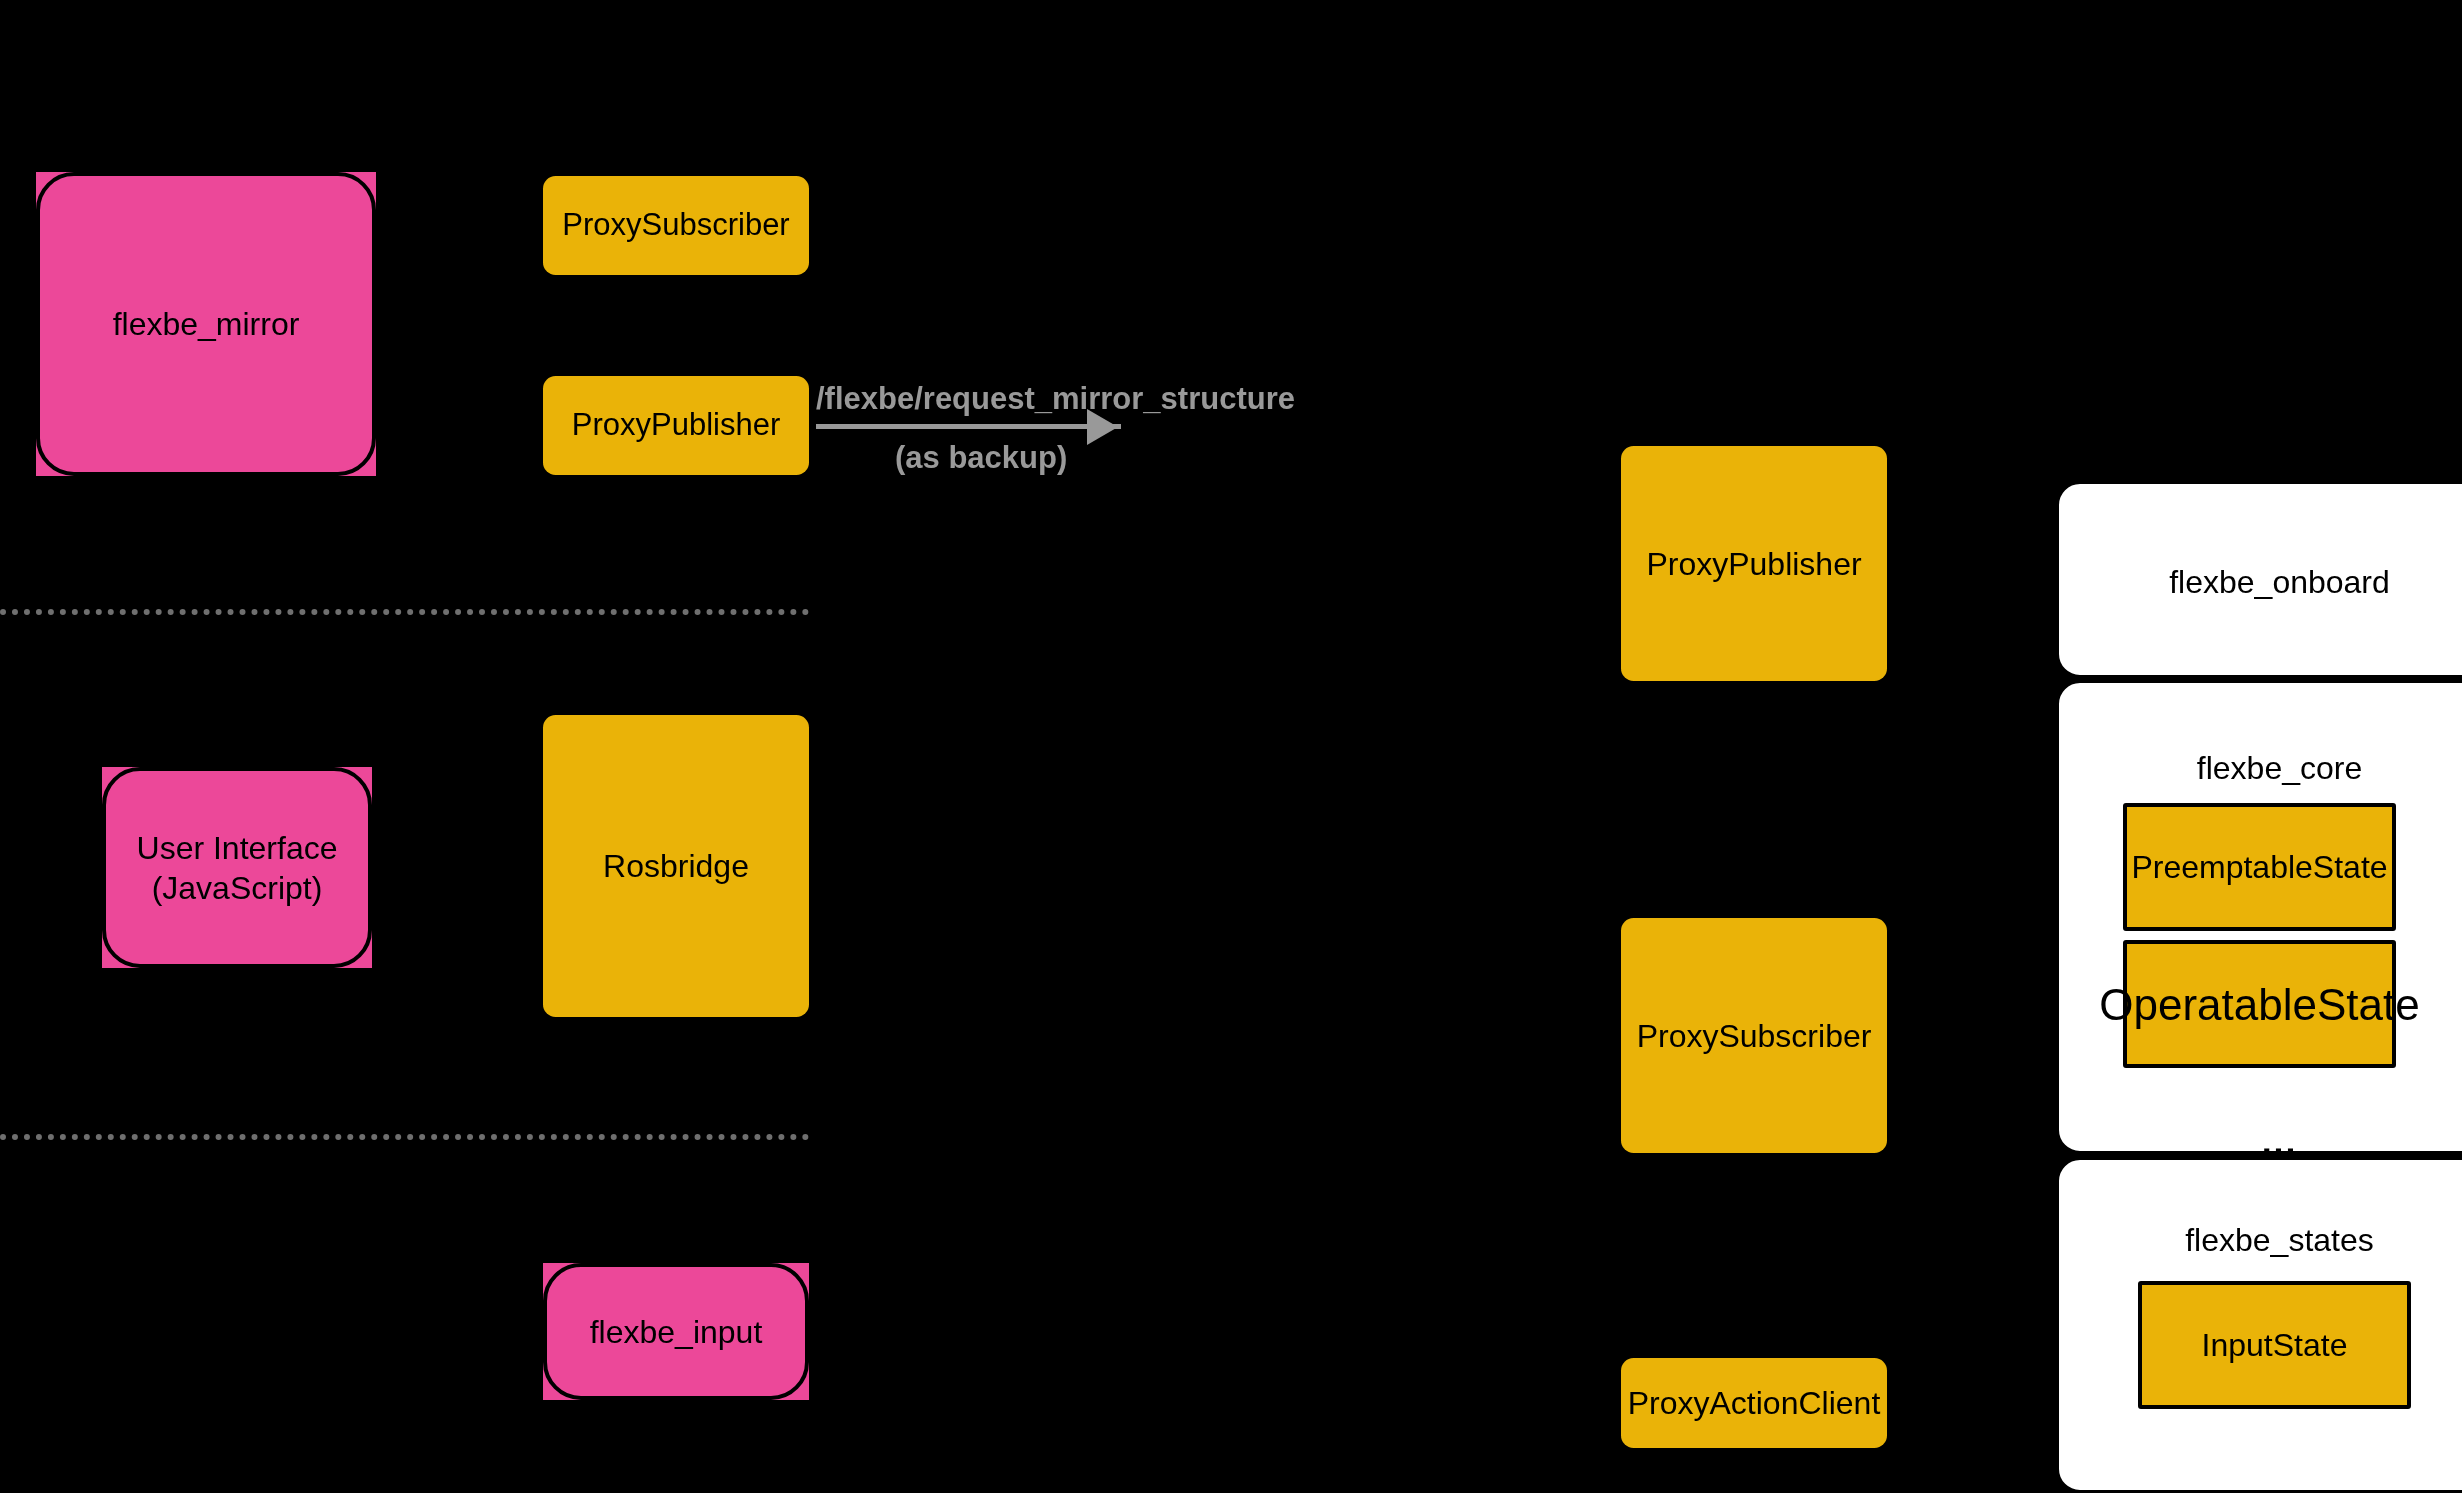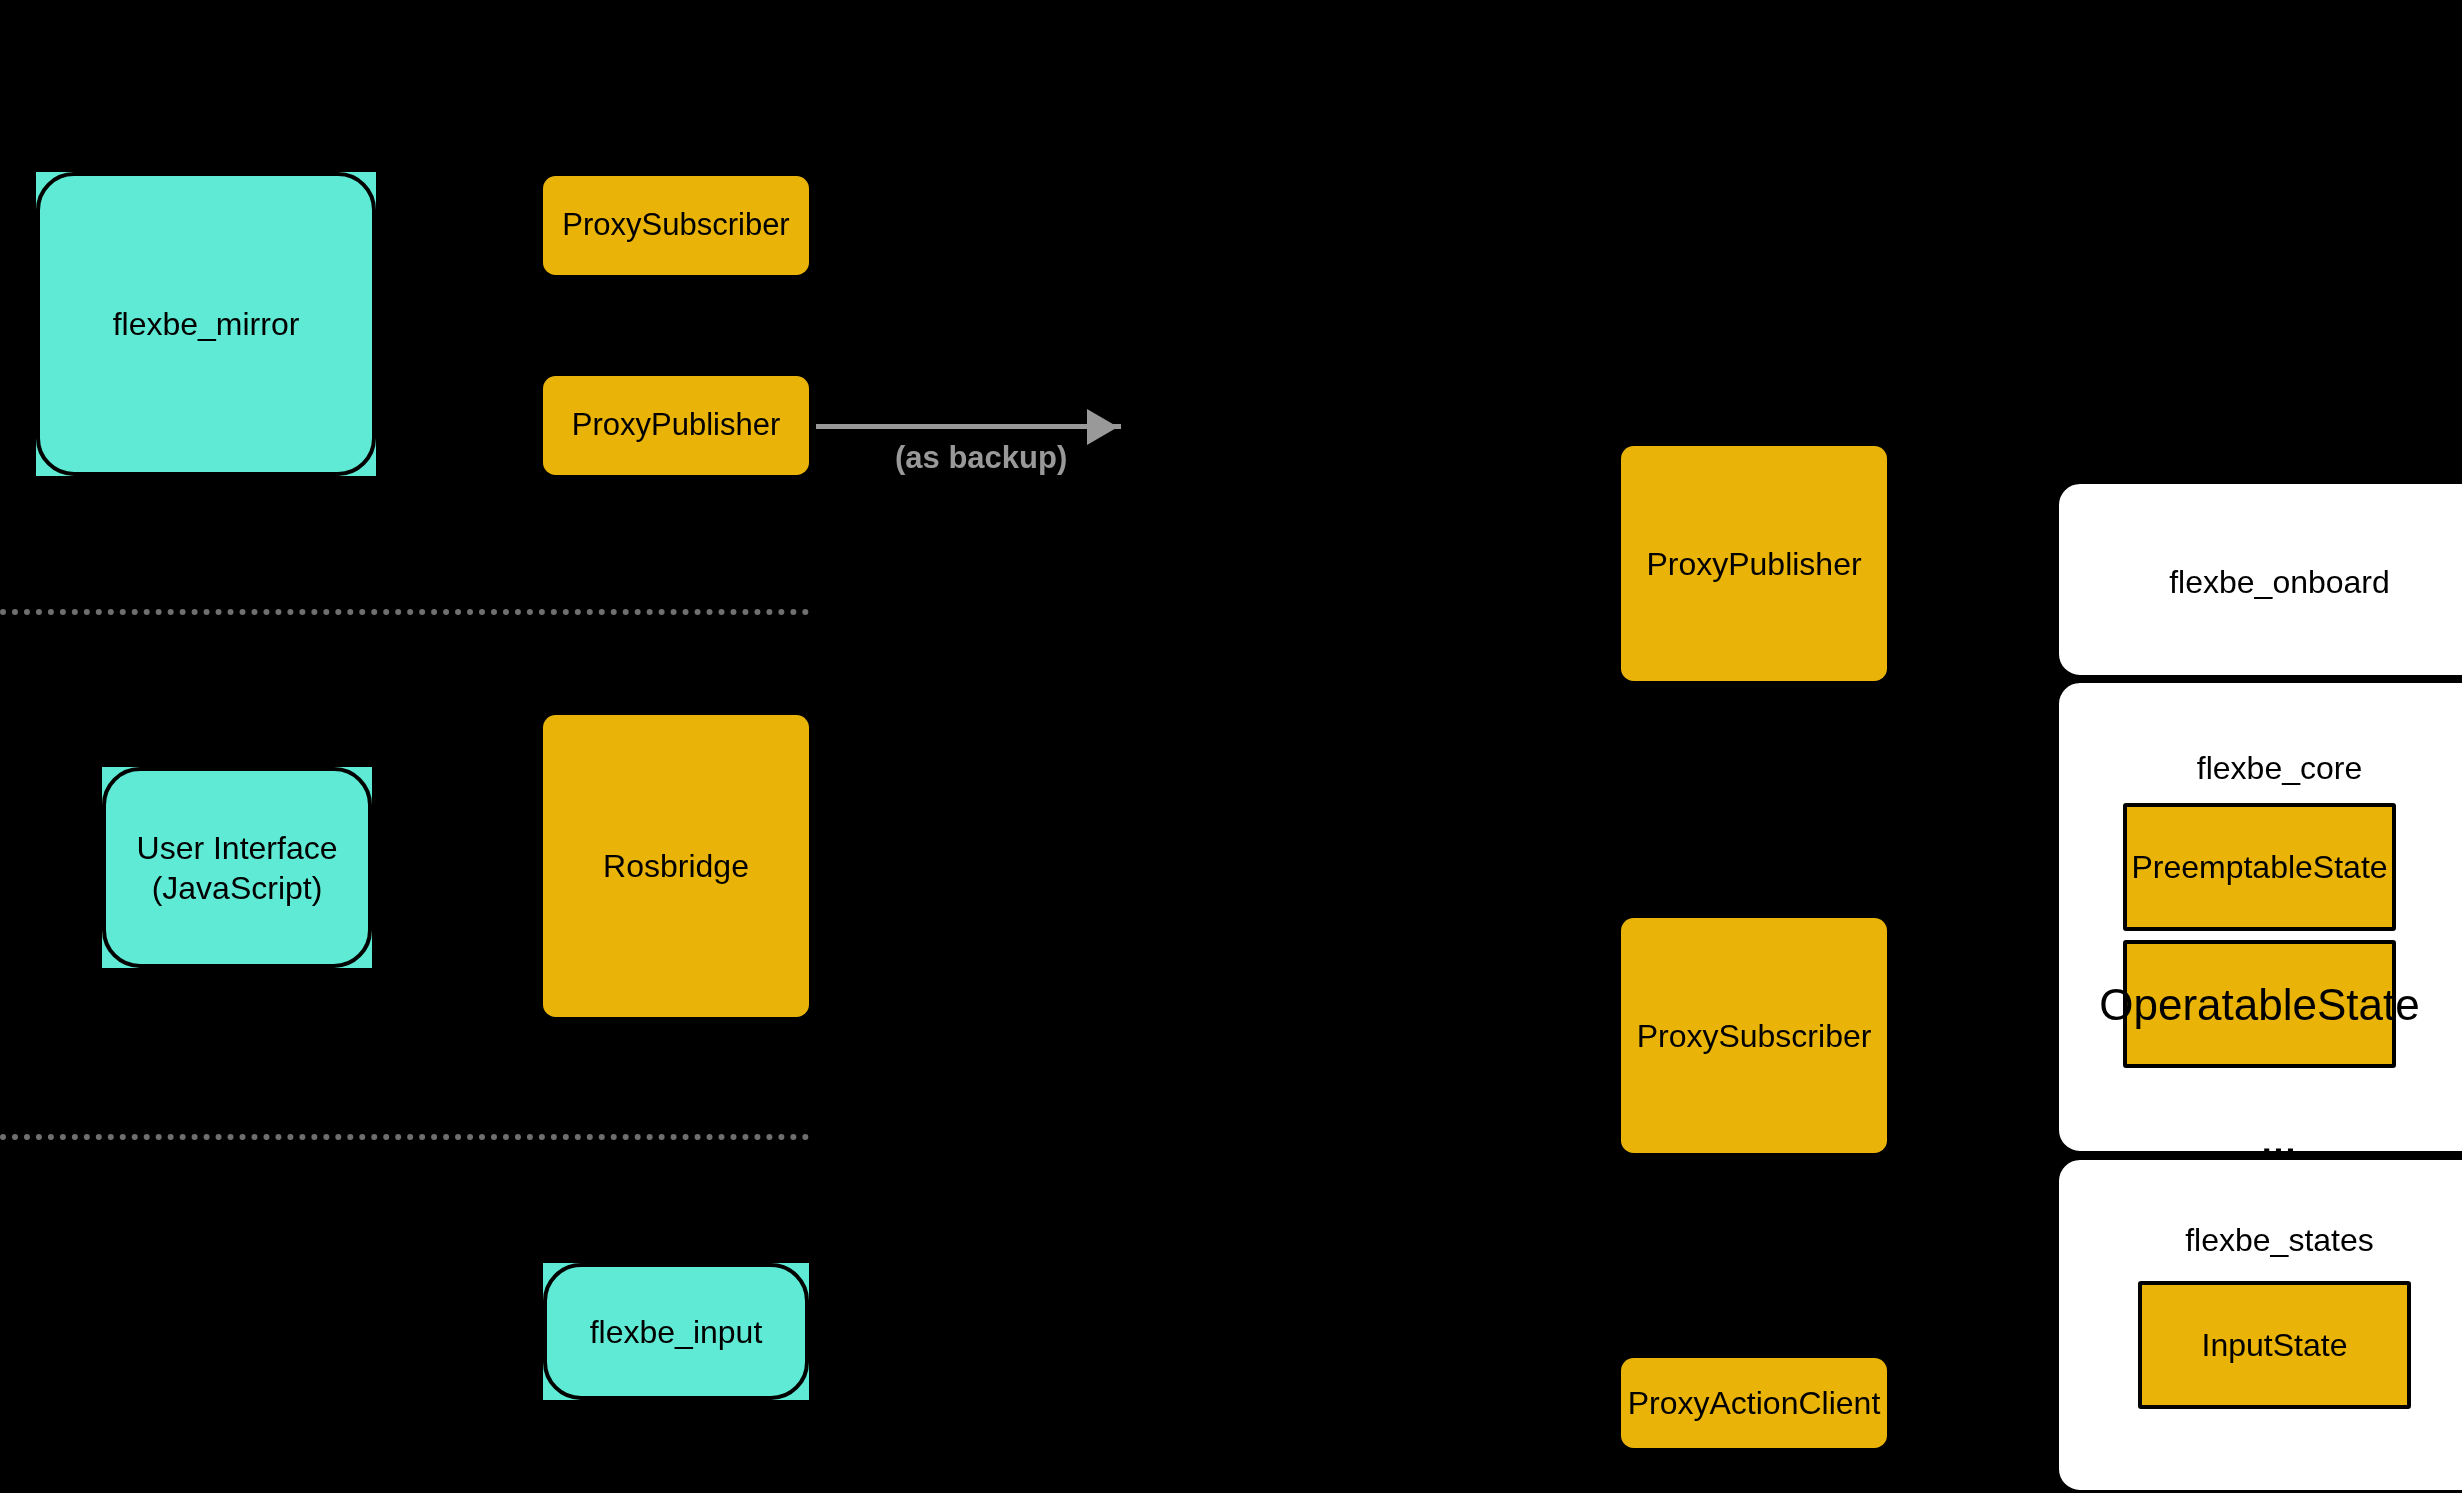--- a/index.html
+++ b/index.html
@@ -29,21 +29,21 @@
     line-height: 1.25;
   }
 
   
   .plain {
     border-radius: 12.6px;
   }
 
   
   .stroked {
-    background: #5eead4;
+    background: #ec4899;
     border-radius: 0;
   }
   .stroked::before {
     content: "";
     position: absolute;
     left: 0; top: 0; right: 0; bottom: 0;
     border: 4.5px solid #000000;
     border-radius: 38px;
     pointer-events: none;
   }
@@ -128,20 +128,21 @@
   </div>
 
   <div class="node plain" style="left:543px; top:176px; width:266px; height:99px; font-size:31px;">
     <span class="label">ProxySubscriber</span>
   </div>
 
   <div class="node plain" style="left:543px; top:376px; width:266px; height:99px; font-size:31px;">
     <span class="label">ProxyPublisher</span>
   </div>
 
+  <div class="arrow-label top" style="left:816px; top:381px;">/flexbe/request_mirror_structure</div>
   <div class="arrow-line" style="left:816px; top:424px; width:305px;"></div>
   <div class="arrow-head" style="left:1087px; top:409px;"></div>
   <div class="arrow-label bottom" style="left:895px; top:440px;">(as backup)</div>
 
   <div class="dotted-divider" style="left:0px; top:609px; width:809px;"></div>
 
   <div class="node plain" style="left:543px; top:715px; width:266px; height:302px; font-size:32px;">
     <span class="label">Rosbridge</span>
   </div>
 

